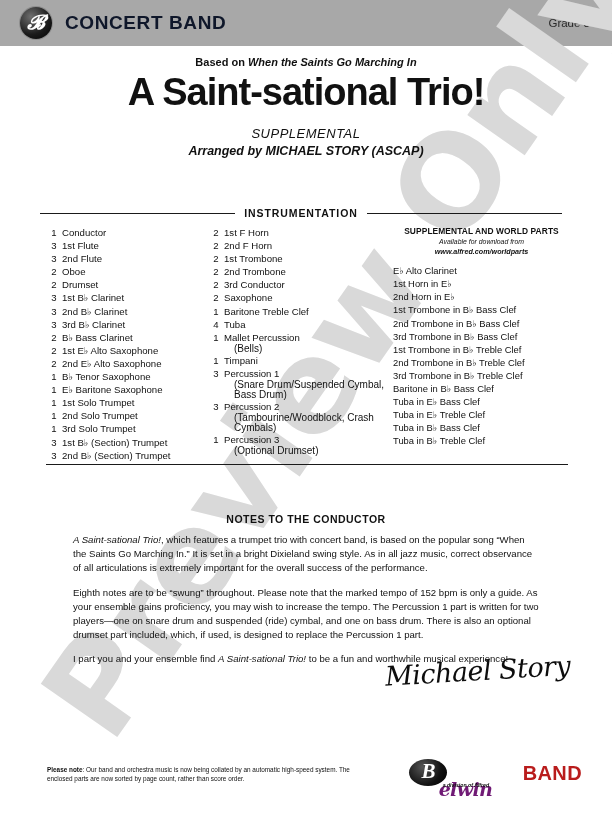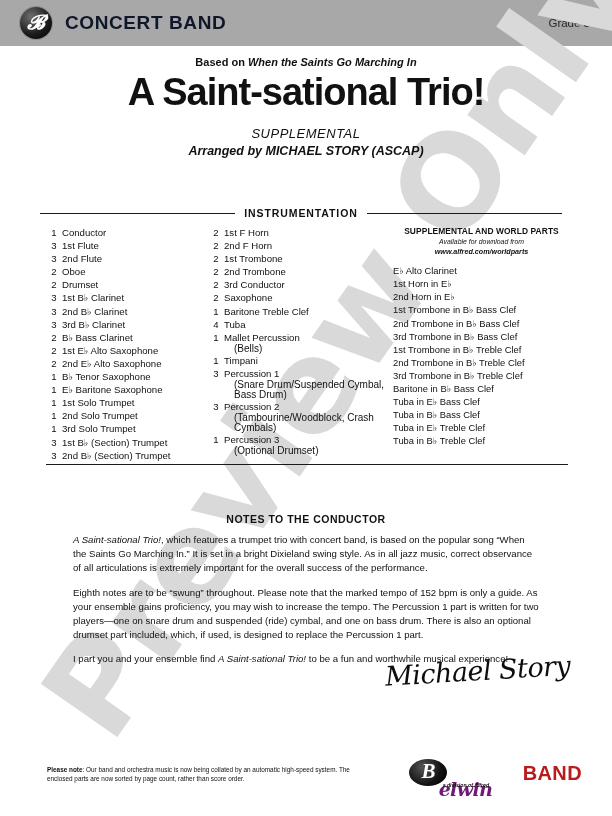--- a/index.html
+++ b/index.html
@@ -338,22 +338,22 @@
         <div class="sup-item">1st Horn in E♭</div>
         <div class="sup-item">2nd Horn in E♭</div>
         <div class="sup-item">1st Trombone in B♭ Bass Clef</div>
         <div class="sup-item">2nd Trombone in B♭ Bass Clef</div>
         <div class="sup-item">3rd Trombone in B♭ Bass Clef</div>
         <div class="sup-item">1st Trombone in B♭ Treble Clef</div>
         <div class="sup-item">2nd Trombone in B♭ Treble Clef</div>
         <div class="sup-item">3rd Trombone in B♭ Treble Clef</div>
         <div class="sup-item">Baritone in B♭ Bass Clef</div>
         <div class="sup-item">Tuba in E♭ Bass Clef</div>
+        <div class="sup-item">Tuba in E♭ Treble Clef</div>
         <div class="sup-item">Tuba in B♭ Bass Clef</div>
-        <div class="sup-item">Tuba in E♭ Treble Clef</div>
         <div class="sup-item">Tuba in B♭ Treble Clef</div>
       </div>
   </div>
 </div>
 
 <div class="divider"></div>
 
 <div class="notes-head">NOTES TO THE CONDUCTOR</div>
 <div class="notes-body">
   <p><i>A Saint-sational Trio!</i><span>, which features a trumpet trio with concert band, is based on the popular song “When the Saints Go Marching In.” It is set in a bright Dixieland swing style. As in all jazz music, correct observance of all articulations is extremely important for the overall success of the performance.</span></p>

